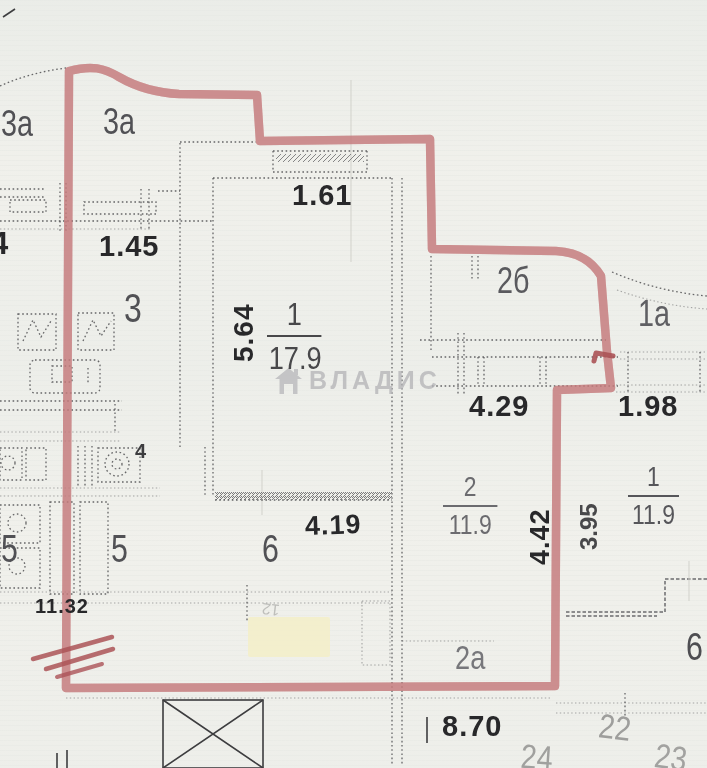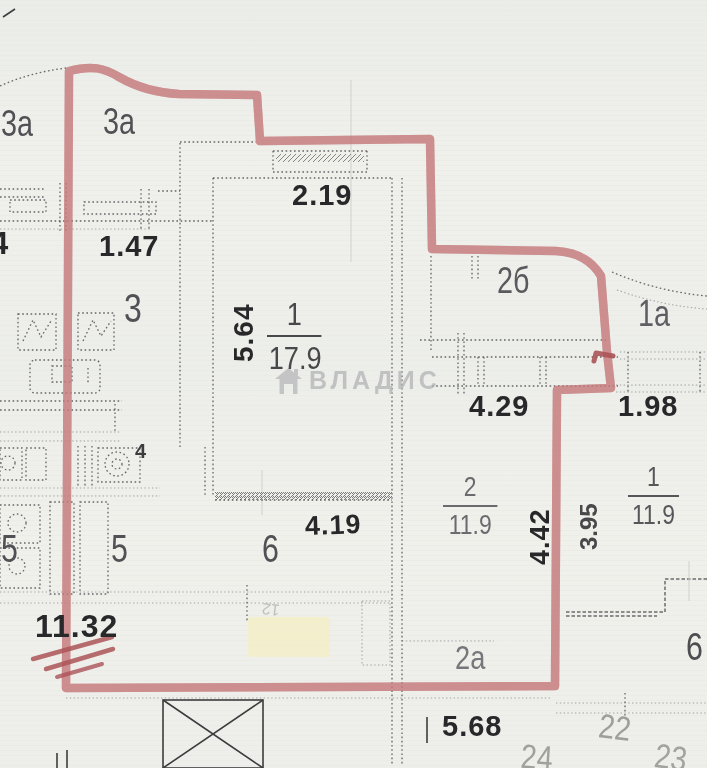--- a/index.html
+++ b/index.html
@@ -154,27 +154,27 @@
   </svg>
 
   <div class="wm">
     <svg width="27" height="28" viewBox="0 0 27 28">
       <path d="M13.5,1 L27,12 H22.5 V27 H4.5 V12 H0 Z M9,27 V17 H18 V27 Z" fill="#b9b9bc" fill-rule="evenodd"></path>
       <rect x="19" y="2" width="4" height="6" fill="#b9b9bc"></rect>
     </svg>
     <span class="wmtext">ВЛАДИС</span>
   </div>
 
-  <div class="lbl dim" style="left:99px;top:232px">1.47</div>
-  <div class="lbl dim" style="left:292px;top:181px">2.19</div>
+  <div class="lbl dim" style="left:99px;top:232px">1.45</div>
+  <div class="lbl dim" style="left:292px;top:181px">1.61</div>
   <div class="lbl dim" style="left:469px;top:392px">4.29</div>
   <div class="lbl dim" style="left:618px;top:392px">1.98</div>
   <div class="lbl dim" style="left:305px;top:512px;font-size:27px;transform:rotate(-2deg)">4.19</div>
-  <div class="lbl dim" style="left:35px;top:610px;font-size:32px">11.32</div>
-  <div class="lbl dim" style="left:442px;top:712px">5.68</div>
+  <div class="lbl dim" style="left:35px;top:596px;font-size:20px">11.32</div>
+  <div class="lbl dim" style="left:442px;top:712px">8.70</div>
   <div class="lbl dim vert" style="left:230px;top:362px;font-size:28px">5.64</div>
   <div class="lbl dim vert" style="left:527px;top:565px;font-size:27px">4.42</div>
   <div class="lbl vert" style="left:577px;top:550px;font-size:24px;font-weight:600;color:#48484a">3.95</div>
   <div class="lbl dim" style="left:-9px;top:228px;font-size:31px">4</div>
 
   <div class="lbl room" style="left:1px;top:106px">3а</div>
   <div class="lbl room" style="left:103px;top:104px">3а</div>
   <div class="lbl room" style="left:124px;top:288px;font-size:40px">3</div>
   <div class="lbl" style="left:135px;top:441px;font-size:20px;font-weight:600;color:#3d3d3f">4</div>
   <div class="lbl room" style="left:1px;top:530px;font-size:38px">5</div>

